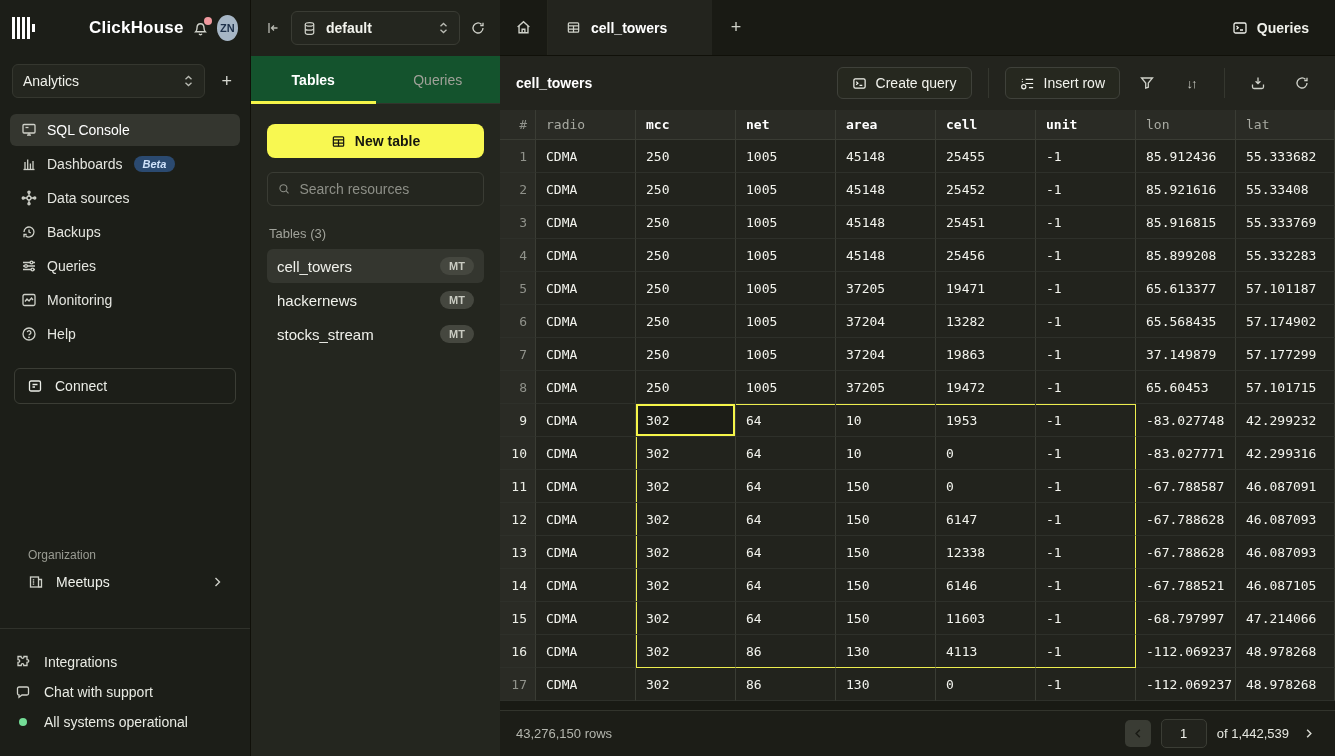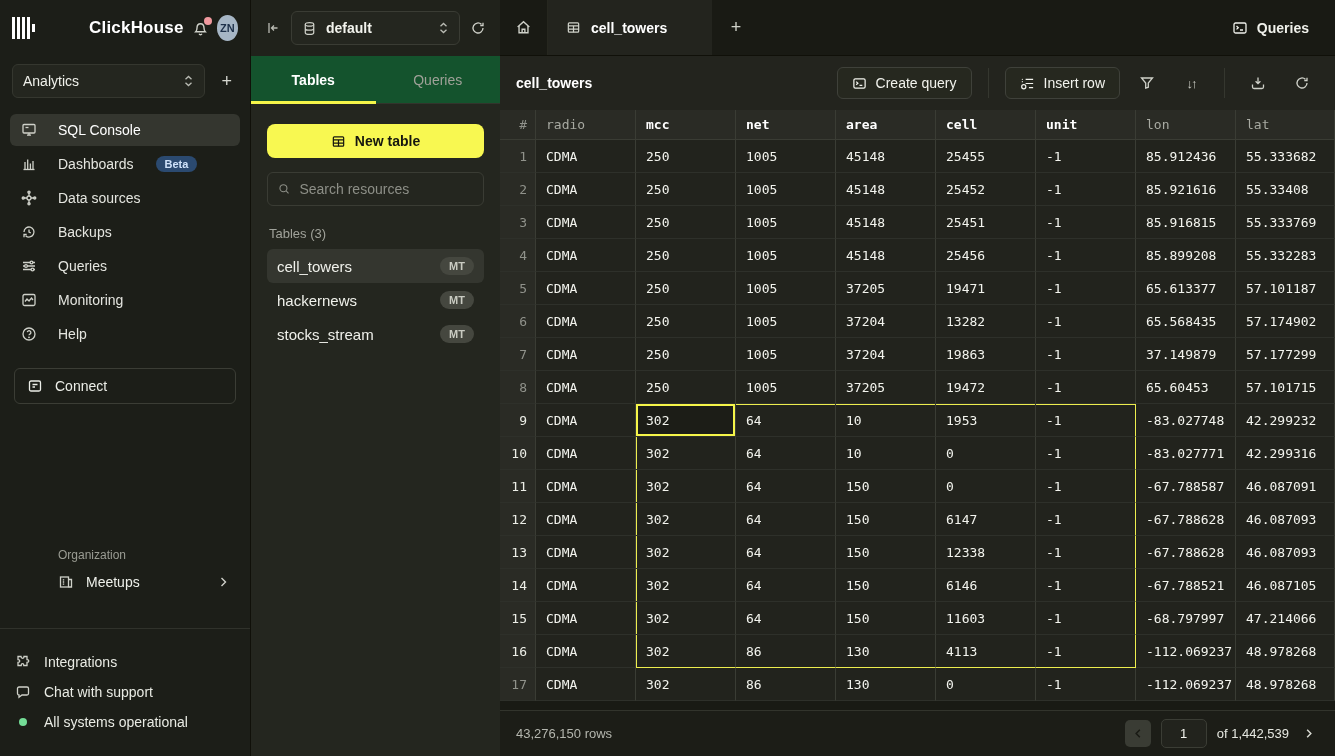--- a/index.html
+++ b/index.html
@@ -15,26 +15,26 @@
   .logo i.dot { height:8px; margin-bottom:7px; }
   .brand { font-size:17px; font-weight:700; color:#fff; letter-spacing:.2px; flex:1;margin-left:40px; }
   .bell { position:relative; color:#cfd1c9; }
   .bell .ndot { position:absolute; top:-3px; right:-3px; width:8px; height:8px; border-radius:50%; background:#f0999e; }
   .avatar { width:26px; height:26px; border-radius:50%; background:#a6b6c5; color:#1d3049; font-size:11px; font-weight:700; display:flex; align-items:center; justify-content:center; }
   .sb-selrow { display:flex; align-items:center; gap:10px; padding:8px 12px 10px; }
   .ws-select { flex:1; height:34px; background:#24261f; border:1px solid #35372f; border-radius:6px; display:flex; align-items:center; padding:0 10px; gap:8px; cursor:pointer; }
   .ws-select .lbl { flex:1; color:#f0f1eb; }
   .plus-btn { color:#d6d8d0; font-size:18px; line-height:1; background:none; border:none; cursor:pointer; padding:4px 6px; }
   .nav { padding:6px 10px 0; display:flex; flex-direction:column; gap:2px; }
-  .nav-item { height:32px; display:flex; align-items:center; gap:20px; padding:0 10px; border-radius:6px; color:#e4e5df; cursor:pointer; }
+  .nav-item { height:32px; display:flex; align-items:center; gap:9px; padding:0 10px; border-radius:6px; color:#e4e5df; cursor:pointer; }
   .nav-item .ico { width:18px; display:flex; justify-content:center; color:#cfd1c9; }
   .nav-item.active { background:#34362f; color:#fff; }
-  .badge-beta { background:#2b4a70; color:#cfe2fa; font-size:11px; font-weight:700; padding:2px 9px; border-radius:10px; margin-left:2px; }
+  .badge-beta { background:#2b4a70; color:#cfe2fa; font-size:11px; font-weight:700; padding:2px 9px; border-radius:10px; margin-left:2px;font-style:italic; }
   .connect-btn { margin:18px 14px 0; height:36px; border:1px solid #3b3d35; border-radius:6px; background:none; color:#eceee8; font-size:14px; display:flex; align-items:center; gap:12px; padding:0 12px; cursor:pointer; font-family:inherit; }
-  .org { position:absolute; left:0; right:0; top:548px; padding:0 22px;margin-left:36px; }
+  .org { position:absolute; left:0; right:0; top:548px; padding:0 28px; }
   .org-label { color:#9a9c93; font-size:12px; margin-bottom:12px; }
   .org-item { display:flex; align-items:center; gap:12px; color:#eef0ea; cursor:pointer; }
   .org-item .chev { margin-left:auto; color:#cfd1c9; }
   .sb-div { position:absolute; left:0; right:0; top:628px; border-top:1px solid #30322b; }
   .sb-foot { position:absolute; left:0; right:0; top:652px; padding:0 14px; display:flex; flex-direction:column; gap:10px; }
   .sb-foot .f-item { display:flex; align-items:center; gap:12px; color:#e9ebe4; cursor:pointer; height:20px; }
   .sb-foot .ico { width:18px; display:flex; justify-content:center; color:#cfd1c9; }
   .gdot { width:8px; height:8px; border-radius:50%; background:#74dd96; margin:0 5px; }
 
   

